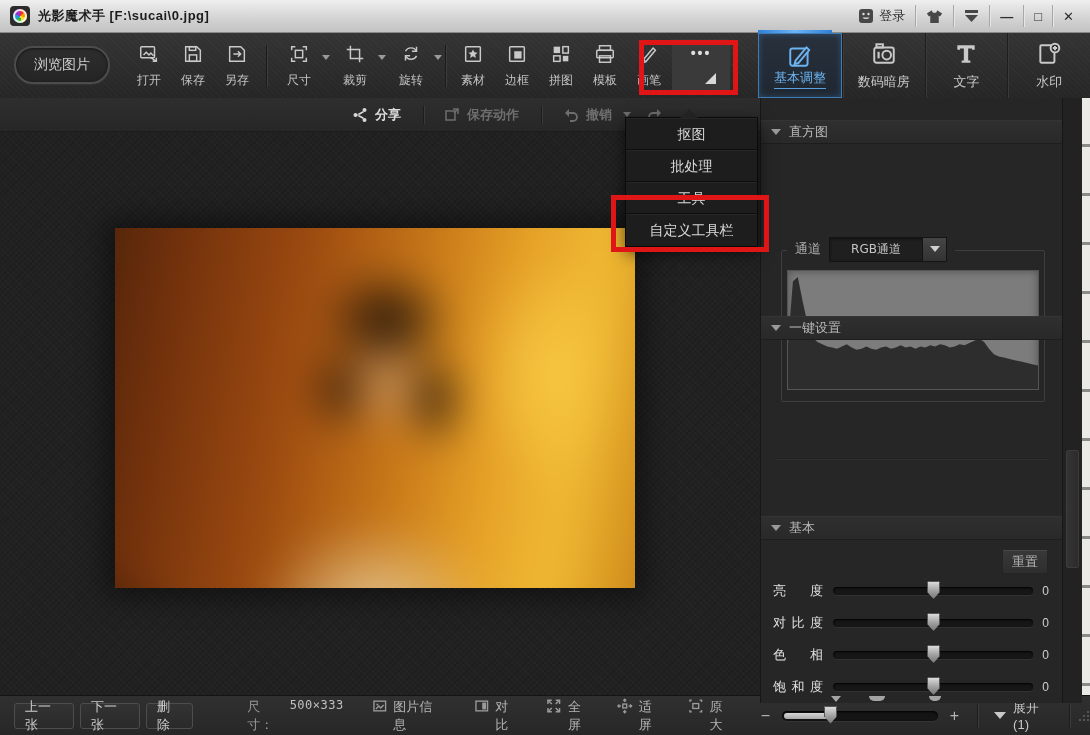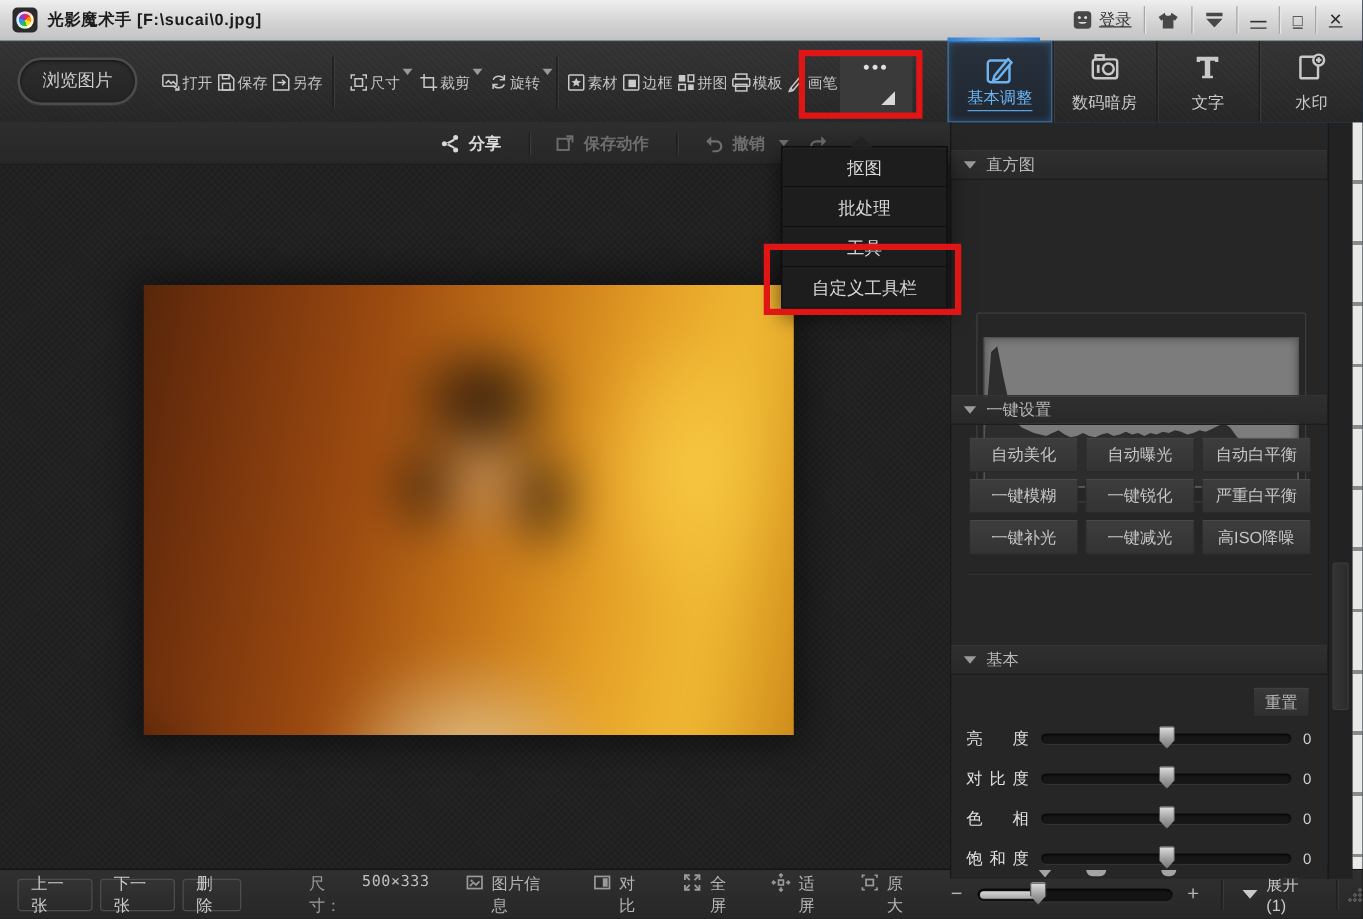--- a/index.html
+++ b/index.html
@@ -1,46 +1,46 @@
 <!DOCTYPE html>
 <html><head>
 <meta charset="utf-8">
 <style>
   * { margin:0; padding:0; box-sizing:border-box; }
   html,body { width:1090px; height:735px; overflow:hidden; background:#1f1f1f;
               font-family:"Liberation Sans","DejaVu Sans",sans-serif; }
-  #app { position:relative; width:1090px; height:692px; background:#0369a1;padding-left:26px; }
+  #app { position:relative; width:1090px; height:692px; background:#701a75;padding-left:26px; }
 
   
   #titlebar { position:absolute; left:0; top:0; width:1090px; height:33px;
     background:linear-gradient(#efefef,#d2d2d2 60%,#c3c3c3);
     border-bottom:1px solid #8a8a8a; display:flex; align-items:center; }
   #logo { width:20px; height:20px; margin:0 8px 0 10px; border-radius:4px; background:#2b2b2b;
     display:flex; align-items:center; justify-content:center; }
   #logo .wheel { width:14px; height:14px; border-radius:50%;
     background:conic-gradient(#e33 0 15%,#f90 15% 30%,#fd3 30% 45%,#3b3 45% 60%,#29d 60% 80%,#93c 80% 100%);
     box-shadow:inset 0 0 0 2px rgba(255,255,255,.85); }
   #title-text { font-size:13px; font-weight:bold; color:#1c1c1c; letter-spacing:.5px; }
   #tb-right { margin-left:auto; display:flex; align-items:center; height:100%; }
   .tb-ctl { display:flex; align-items:center; justify-content:center; height:100%; padding:0 10px;
-    color:#333; font-size:13px; gap:5px;text-decoration:underline; }
+    color:#333; font-size:13px; gap:5px; }
   .tb-sep { width:1px; height:22px; background:#a8a8a8; box-shadow:1px 0 0 #e6e6e6; }
   .winglyph { font-size:13px; font-weight:bold; color:#2e2e2e; }
   #active-tab-glow { position:absolute; left:758px; top:30px; width:74px; height:3px;
     background:linear-gradient(90deg,#2f7fd6,#6db4f5,#2f7fd6); }
 
   
   #toolbar { position:absolute; left:0; top:33px; width:1090px; height:65px;
     background:linear-gradient(#343434,#262626);
     background-image:repeating-linear-gradient(45deg,rgba(255,255,255,.02) 0 1px,transparent 1px 4px),linear-gradient(#343434,#262626); }
   #browse-btn { position:absolute; left:14px; top:13px; width:96px; height:38px; border-radius:19px;
     border:2px solid #4c4c4c; background:linear-gradient(#2e2e2e,#242424);
     color:#cfcfcf; font-size:14px; display:flex; align-items:center; justify-content:center;
     box-shadow:inset 0 1px 3px rgba(0,0,0,.6), 0 1px 0 rgba(255,255,255,.05); }
-  .titem { position:absolute; top:8px; width:42px; height:50px; display:flex; 
+  .titem { position:absolute; top:8px; width:42px; height:50px; display:flex; flex-direction:column;
     align-items:center; justify-content:space-between; padding:2px 0; }
   .titem .lbl { font-size:12px; color:#c3c3c3; white-space:nowrap; }
   .caret { position:absolute; top:22px; width:0; height:0; border-left:4px solid transparent;
     border-right:4px solid transparent; border-top:5px solid #9a9a9a; }
   .vsep { position:absolute; top:12px; width:1px; height:42px; background:#1b1b1b; box-shadow:1px 0 0 #3d3d3d; }
   #more-btn { position:absolute; left:672px; top:6px; width:58px; height:54px; background:#3a3a3a;
     border-radius:2px; }
   #more-btn .dots { position:absolute; top:6px; width:100%; text-align:center; color:#e0e0e0;
     font-size:14px; font-weight:bold; letter-spacing:2px; }
   #more-btn .cornertri { position:absolute; right:14px; bottom:9px; width:0; height:0;
@@ -412,40 +412,38 @@
     <div class="menu-item">工具</div>
     <div class="menu-item">自定义工具栏</div>
   </div>
 
   <div id="panel">
     <div class="phead" style="position:absolute;left:0;top:22px;width:302px">
       <div class="tri"></div>
       <span>直方图</span>
     </div>
     <div id="groupbox"></div>
+    <div id="channel-row">
+      <span id="channel-label">通道</span>
+      <div id="channel-select">
+        <span id="channel-value">RGB通道</span>
+        <div id="channel-caret-btn">
+            <div class="tri"></div>
+          </div>
+      </div>
+    </div>
     <div id="hist-box">
       <svg width="250" height="118" viewBox="0 0 250 118" preserveAspectRatio="none">
         <polygon fill="#2d2d2d" points="0,118 0.0,73.2 4.9,10.5 9.8,6.0 14.7,30.6 19.6,53.0 24.5,66.5 29.4,71.0 34.3,73.2 39.2,75.4 44.1,76.6 49.0,77.7 53.9,75.4 58.8,73.2 63.7,76.6 68.6,78.8 73.5,77.7 78.4,75.4 83.3,77.7 88.2,78.8 93.1,76.6 98.0,75.4 102.9,77.7 107.8,76.6 112.7,74.3 117.6,76.6 122.5,75.4 127.5,77.7 132.4,75.4 137.3,76.6 142.2,74.3 147.1,75.4 152.0,73.2 156.9,74.3 161.8,76.6 166.7,75.4 171.6,73.2 176.5,74.3 181.4,72.1 186.3,69.8 191.2,67.6 196.1,71.0 201.0,77.7 205.9,83.3 210.8,85.5 215.7,86.6 220.6,87.8 225.5,88.9 230.4,90.0 235.3,91.1 240.2,92.2 245.1,93.4 250.0,94.5 250,118"></polygon>
       </svg>
     </div>
 
     <div class="phead" style="position:absolute;left:0;top:218px;width:302px">
       <div class="tri"></div>
       <span>一键设置</span>
-    </div>
-    <div class="okgrid">
-      <div class="okbtn">自动美化</div>
-      <div class="okbtn">自动曝光</div>
-      <div class="okbtn">自动白平衡</div>
-      <div class="okbtn">一键模糊</div>
-      <div class="okbtn">一键锐化</div>
-      <div class="okbtn">严重白平衡</div>
-      <div class="okbtn">一键补光</div>
-      <div class="okbtn">一键减光</div>
-      <div class="okbtn">高ISO降噪</div>
     </div>
     <div id="ok-divider"></div>
 
     <div class="phead" style="position:absolute;left:0;top:418px;width:302px">
       <div class="tri"></div>
       <span>基本</span>
     </div>
     <div id="reset-btn">重置</div>
 
     <div class="srow" style="top:478px">

